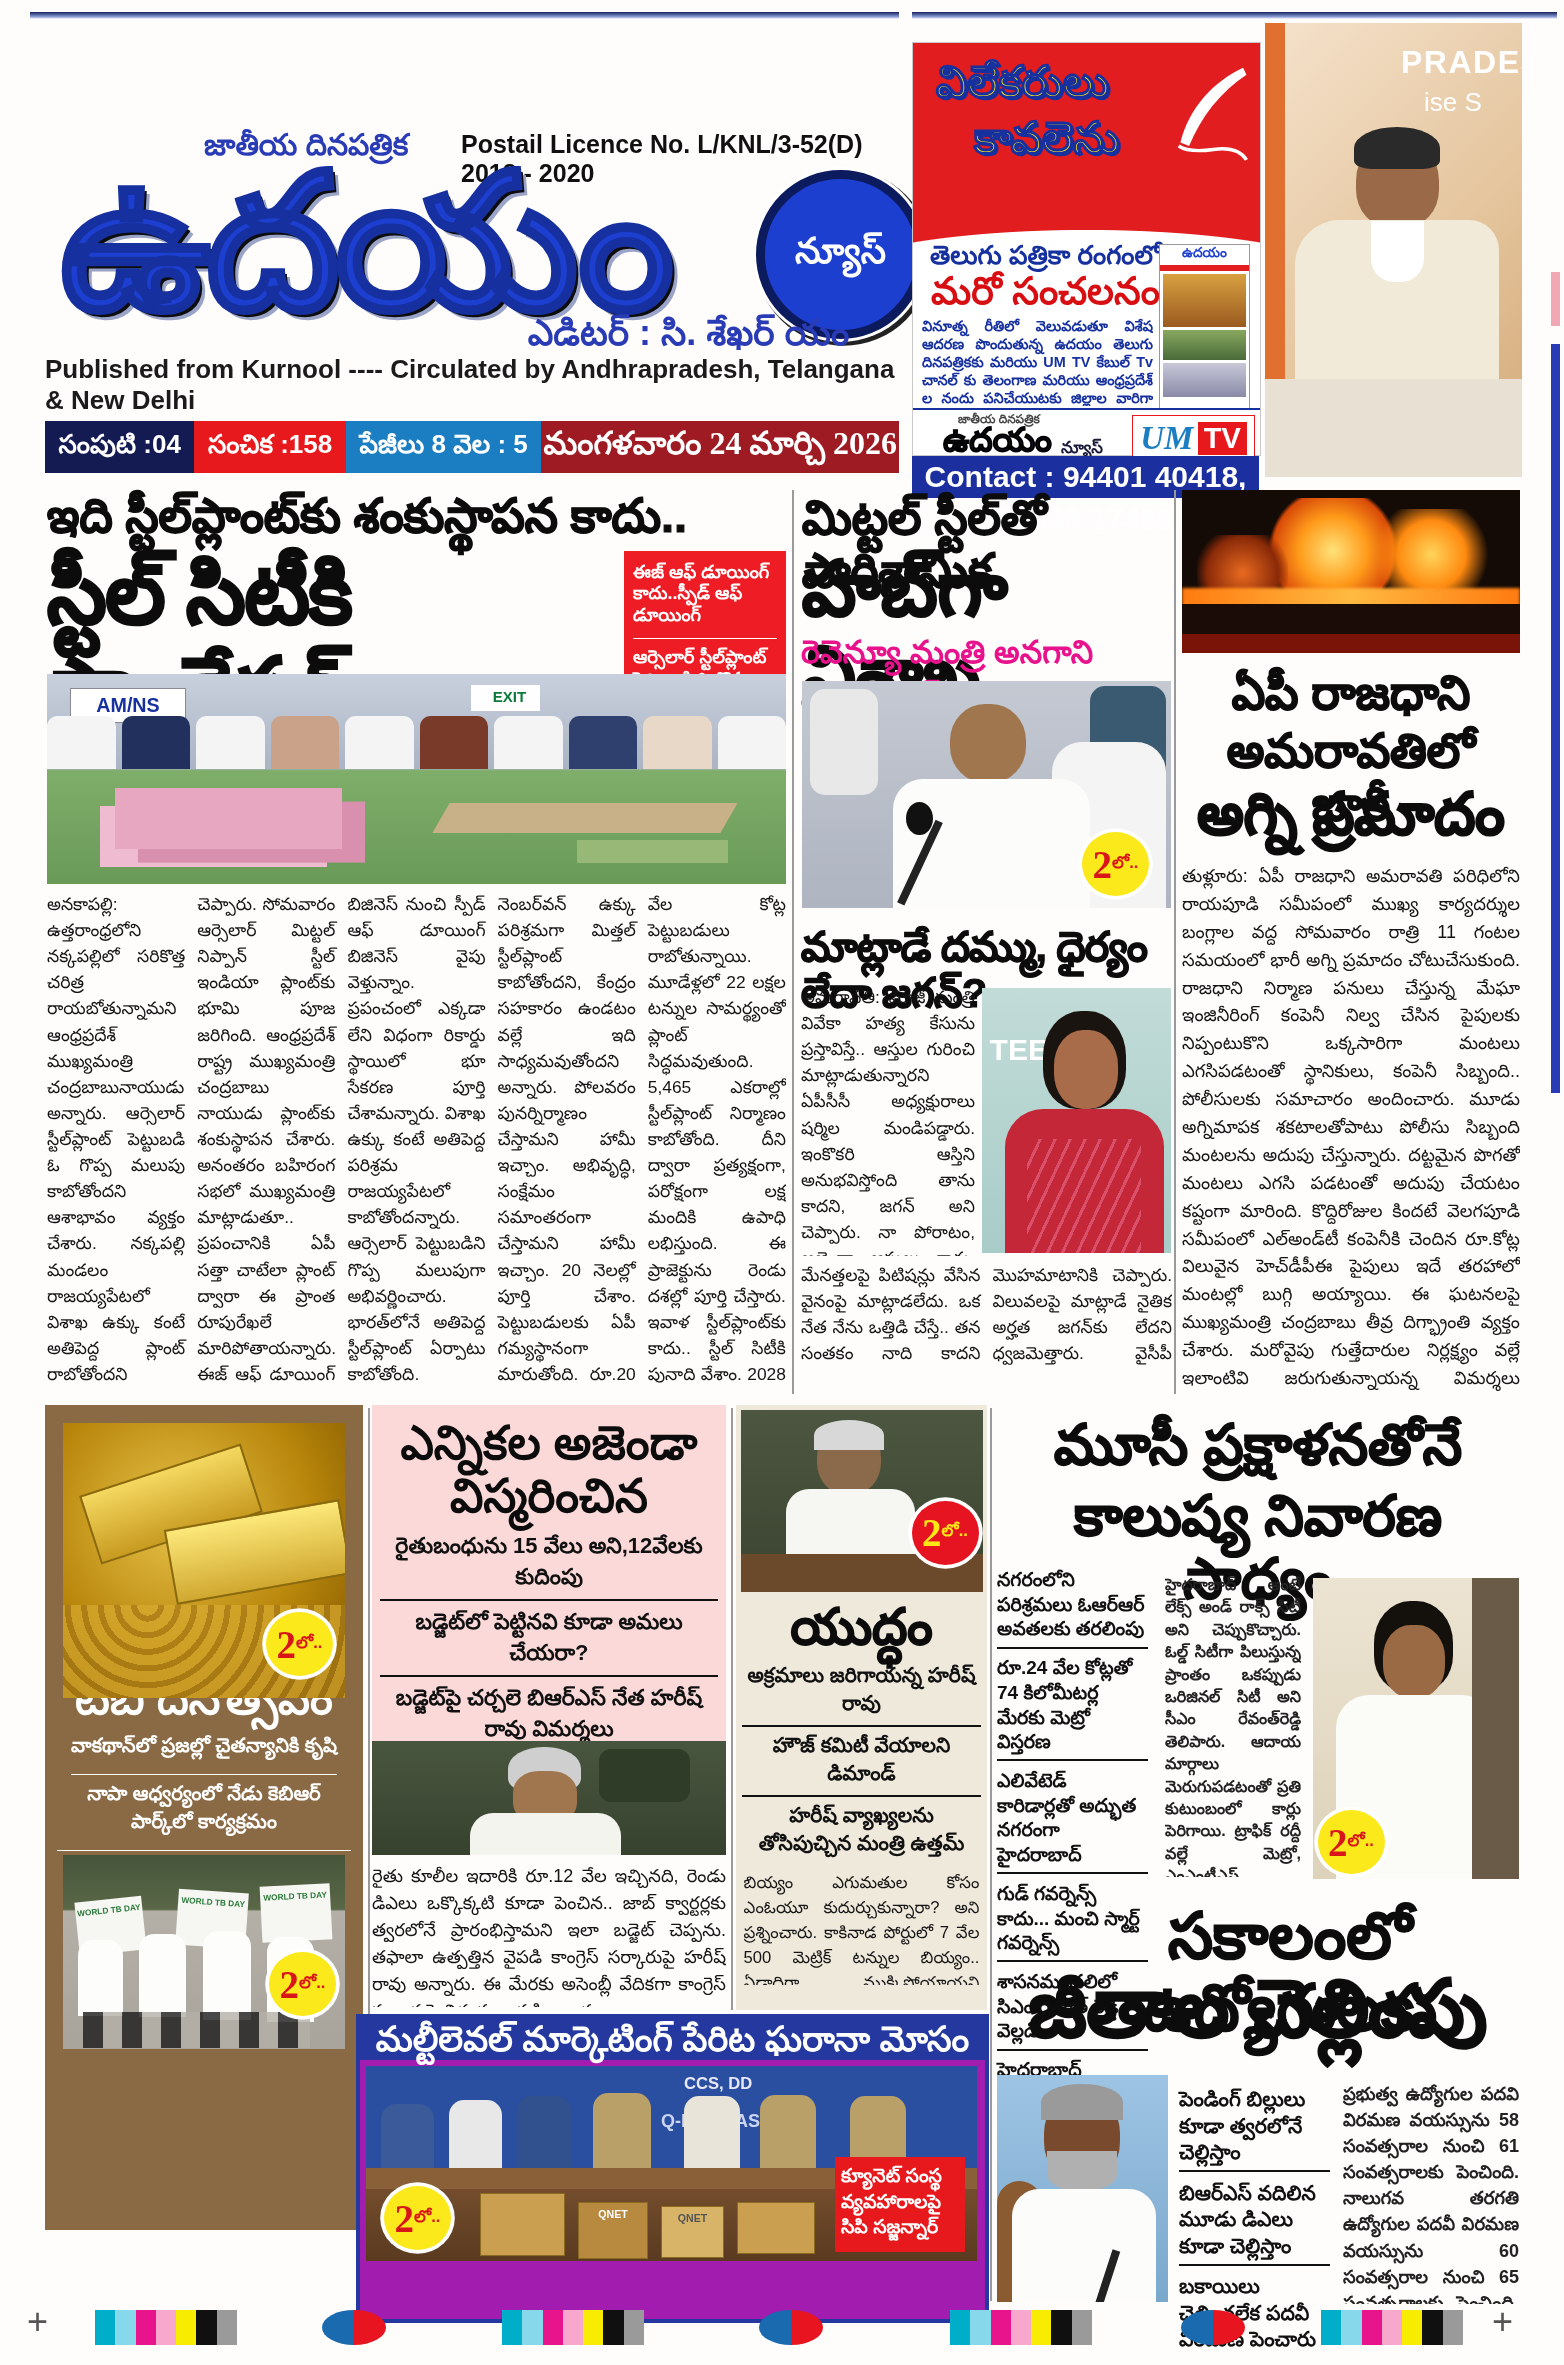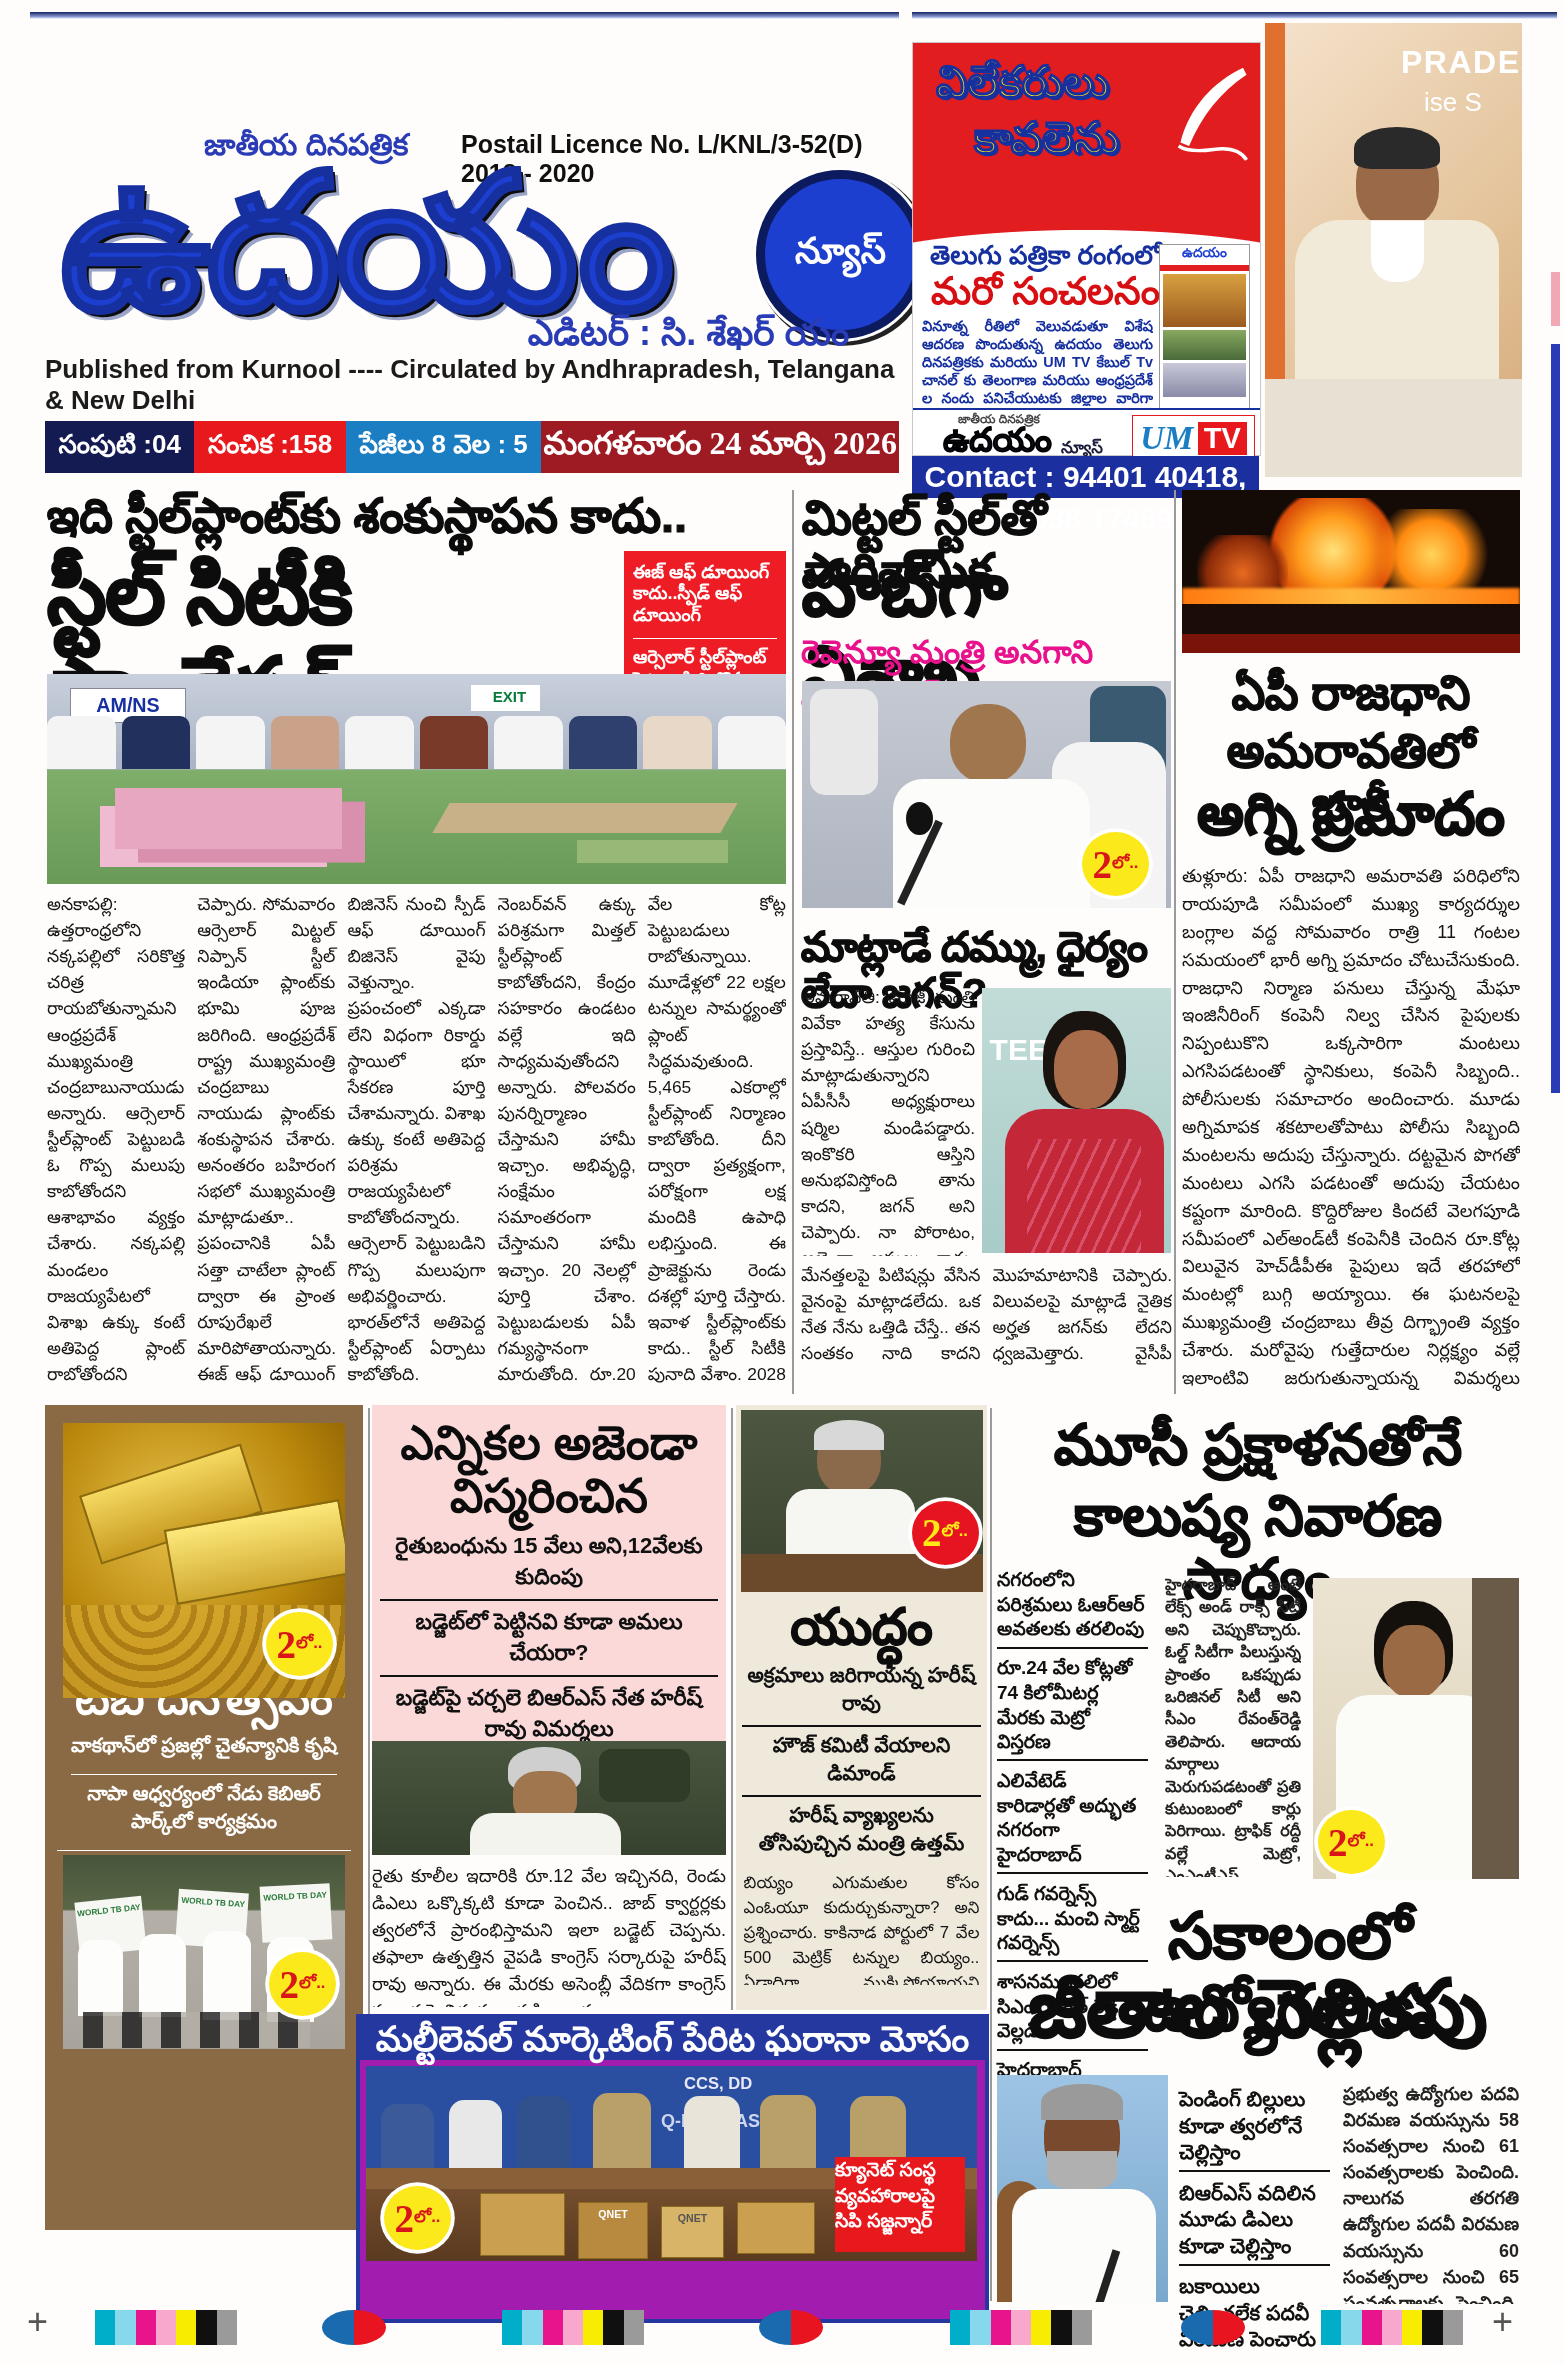--- a/index.html
+++ b/index.html
@@ -269,21 +269,21 @@
       <div class="abs" style="left:151px;top:30px;width:54px;height:72px;background:#31508e;border-radius:15px 15px 0 0;"></div>
       <div class="abs" style="left:227px;top:26.5px;width:58px;height:76px;background:#b8a068;border-radius:15px 15px 0 0;"></div>
       <div class="abs" style="left:318px;top:30px;width:56px;height:72px;background:#e8e4da;border-radius:15px 15px 0 0;"></div>
       <div class="abs" style="left:394px;top:29px;width:56px;height:73px;background:#b8a068;border-radius:15px 15px 0 0;"></div>
       <div class="abs" style="left:484px;top:30px;width:56px;height:72px;background:#b8a068;border-radius:15px 15px 0 0;"></div>
       <div class="abs" style="left:0px;top:102px;width:611px;height:21px;background:#8a6038;"></div>
       <div class="abs" style="left:114px;top:127px;width:83px;height:61px;background:#caa050;border:1.5px solid #8a6a20;"></div>
       <div class="abs" style="left:212px;top:136px;width:68px;height:50px;background:#b88a40;border:1.5px solid #8a6a20;color:#fff;font-size:10.6px;font-weight:700;text-align:center;padding-top:4.5px;">QNET</div>
       <div class="abs" style="left:295px;top:140px;width:61px;height:45px;background:#d8b468;border:1.5px solid #8a6a20;color:#555;font-size:10.6px;font-weight:700;text-align:center;padding-top:4.5px;">QNET</div>
       <div class="abs" style="left:371px;top:136px;width:76px;height:50px;background:#caa050;border:1.5px solid #8a6a20;"></div>
-      <div class="abs" style="left:469px;top:91px;width:130px;height:95px;background:#e8191d;color:#fff;font-size:19px;font-weight:700;line-height:1.35;box-sizing:border-box;">క్యూనెట్ సంస్థ వ్యవహారాలపై సిపి సజ్జన్నార్</div>
+      <div class="abs" style="left:469px;top:91px;width:130px;height:95px;background:#e8191d;color:#fff;font-size:19px;font-weight:700;line-height:1.35;padding:6px;box-sizing:border-box;">క్యూనెట్ సంస్థ వ్యవహారాలపై సిపి సజ్జన్నార్</div>
       <div class="badge" style="left:18px;top:120px;">
           <span class="n">2</span>
           <span class="s">లో..</span>
         </div>
     </div>
   </div>
 
   <div class="abs hd ctr stroke2" style="left:997px;top:1414px;width:522px;font-size:56px;">మూసీ ప్రక్షాళనతోనే</div>
   <div class="abs hd ctr stroke2" style="left:997px;top:1485px;width:522px;font-size:56px;">కాలుష్య నివారణ సాధ్యం</div>
   <div class="abs" style="left:997px;top:1568px;width:151px;font-size:19px;font-weight:700;line-height:1.3;">

